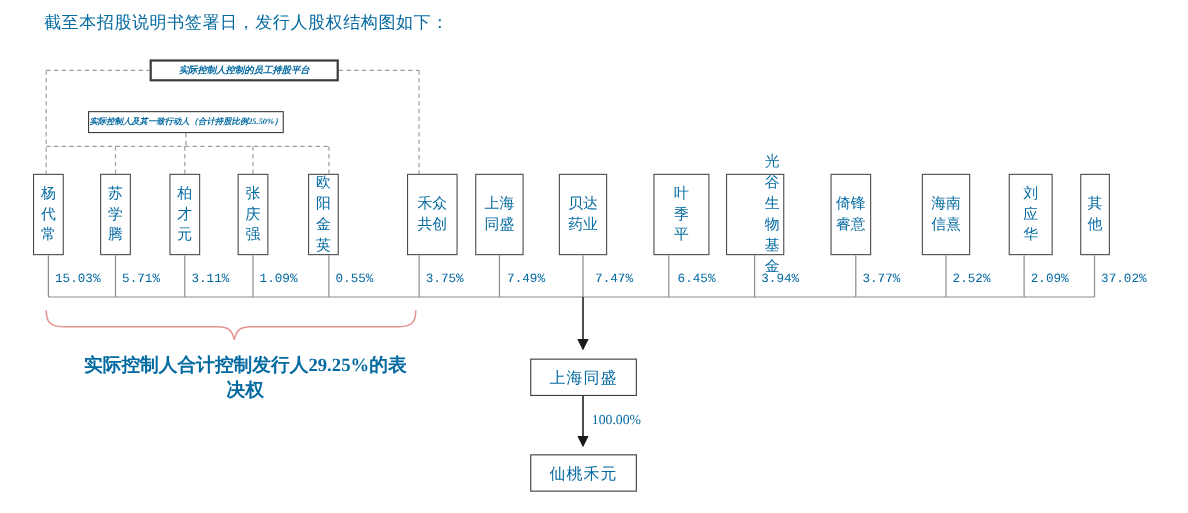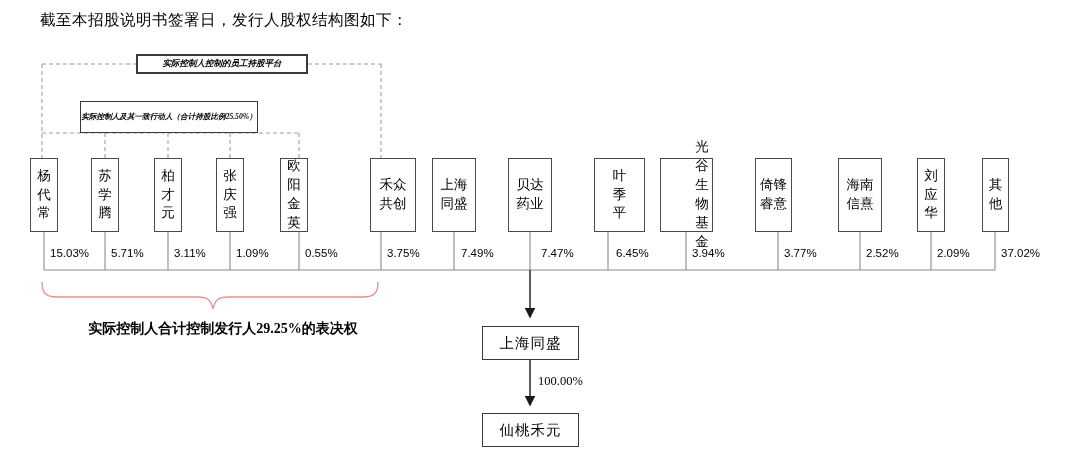--- a/index.html
+++ b/index.html
@@ -1,41 +1,41 @@
 <!DOCTYPE html>
 <html><head>
 <meta charset="utf-8">
 <style>
   html,body{margin:0;padding:0;background:#fff;}
   #page{position:relative;width:1080px;height:466px;background:#ffffff;overflow:hidden;
-        font-family:"Liberation Serif","DejaVu Serif",serif;color:#000000;border-radius:28px;}
+        font-family:"Liberation Serif","DejaVu Serif",serif;color:#0369a1;border-radius:28px;}
   #lines{position:absolute;left:0;top:0;width:1080px;height:466px;pointer-events:none;}
   .title{position:absolute;left:40px;top:10px;font-size:15.5px;letter-spacing:.5px;}
   .tbox{position:absolute;display:flex;align-items:center;justify-content:center;
         background:#fff;text-align:center;box-sizing:border-box;font-style:italic;}
   .platform{left:136px;top:54px;width:172px;height:20px;border:2px solid #3a3a3a;
             font-size:8.5px;font-weight:bold;}
-  .concert{left:80px;top:101px;width:178px;height:32px;border:1.5px solid #3a3a3a;
+  .concert{left:80px;top:101px;width:178px;height:20px;border:1.5px solid #3a3a3a;
            font-size:7.6px;font-weight:bold;white-space:nowrap;}
   .sh{position:absolute;top:158px;height:74px;border:1.4px solid #4a4a4a;background:#fff;
       display:flex;align-items:center;justify-content:center;box-sizing:border-box;}
   .shname{display:block;word-break:break-all;line-break:anywhere;text-align:center;
           font-size:13.5px;line-height:1.4;}
   .c1 .shname{width:1.18em;}
   .c2 .shname{width:2.2em;}
   .c3 .shname{width:3.25em;margin-left:31px;}
-  .pct{position:absolute;top:247px;font-size:11.5px;font-family:Liberation Sans, sans-serif;}
+  .pct{position:absolute;top:247px;font-size:11.5px;font-family:Liberation Mono, monospace;}
   .bigbox{position:absolute;left:482px;width:97px;height:34px;border:1.4px solid #3a3a3a;
           display:flex;align-items:center;justify-content:center;font-size:14.5px;
           letter-spacing:1px;background:#fff;box-sizing:border-box;}
   .issuer{top:326px;}
   .subsid{top:413px;}
   .pct100{position:absolute;left:538px;top:374px;font-size:12.5px;}
   .note{position:absolute;left:73px;top:320px;width:300px;text-align:center;
-        font-size:14px;font-weight:bold;}
+        font-size:17px;font-weight:bold;}
 </style>
 </head>
 <body>
 
 <div id="page">
 
   <div class="title">截至本招股说明书签署日，发行人股权结构图如下：</div>
 
   <svg id="lines" viewBox="0 0 1080 466">
     <defs>
@@ -119,21 +119,21 @@
     </div>
   <div class="sh c3" style="left:660px;width:53px">
       <span class="shname">光谷生物基金</span>
     </div>
   <div class="sh c2" style="left:755px;width:37px">
       <span class="shname">倚锋睿意</span>
     </div>
   <div class="sh c2" style="left:838px;width:44px">
       <span class="shname">海南信熹</span>
     </div>
-  <div class="sh c1" style="left:917px;width:28px">
+  <div class="sh c1" style="left:917px;width:40px">
       <span class="shname">刘应华</span>
     </div>
   <div class="sh c1" style="left:982px;width:27px">
       <span class="shname">其他</span>
     </div>
 
   <div class="pct" style="left:50px">15.03%</div>
   <div class="pct" style="left:111px">5.71%</div>
   <div class="pct" style="left:174px">3.11%</div>
   <div class="pct" style="left:236px">1.09%</div>

